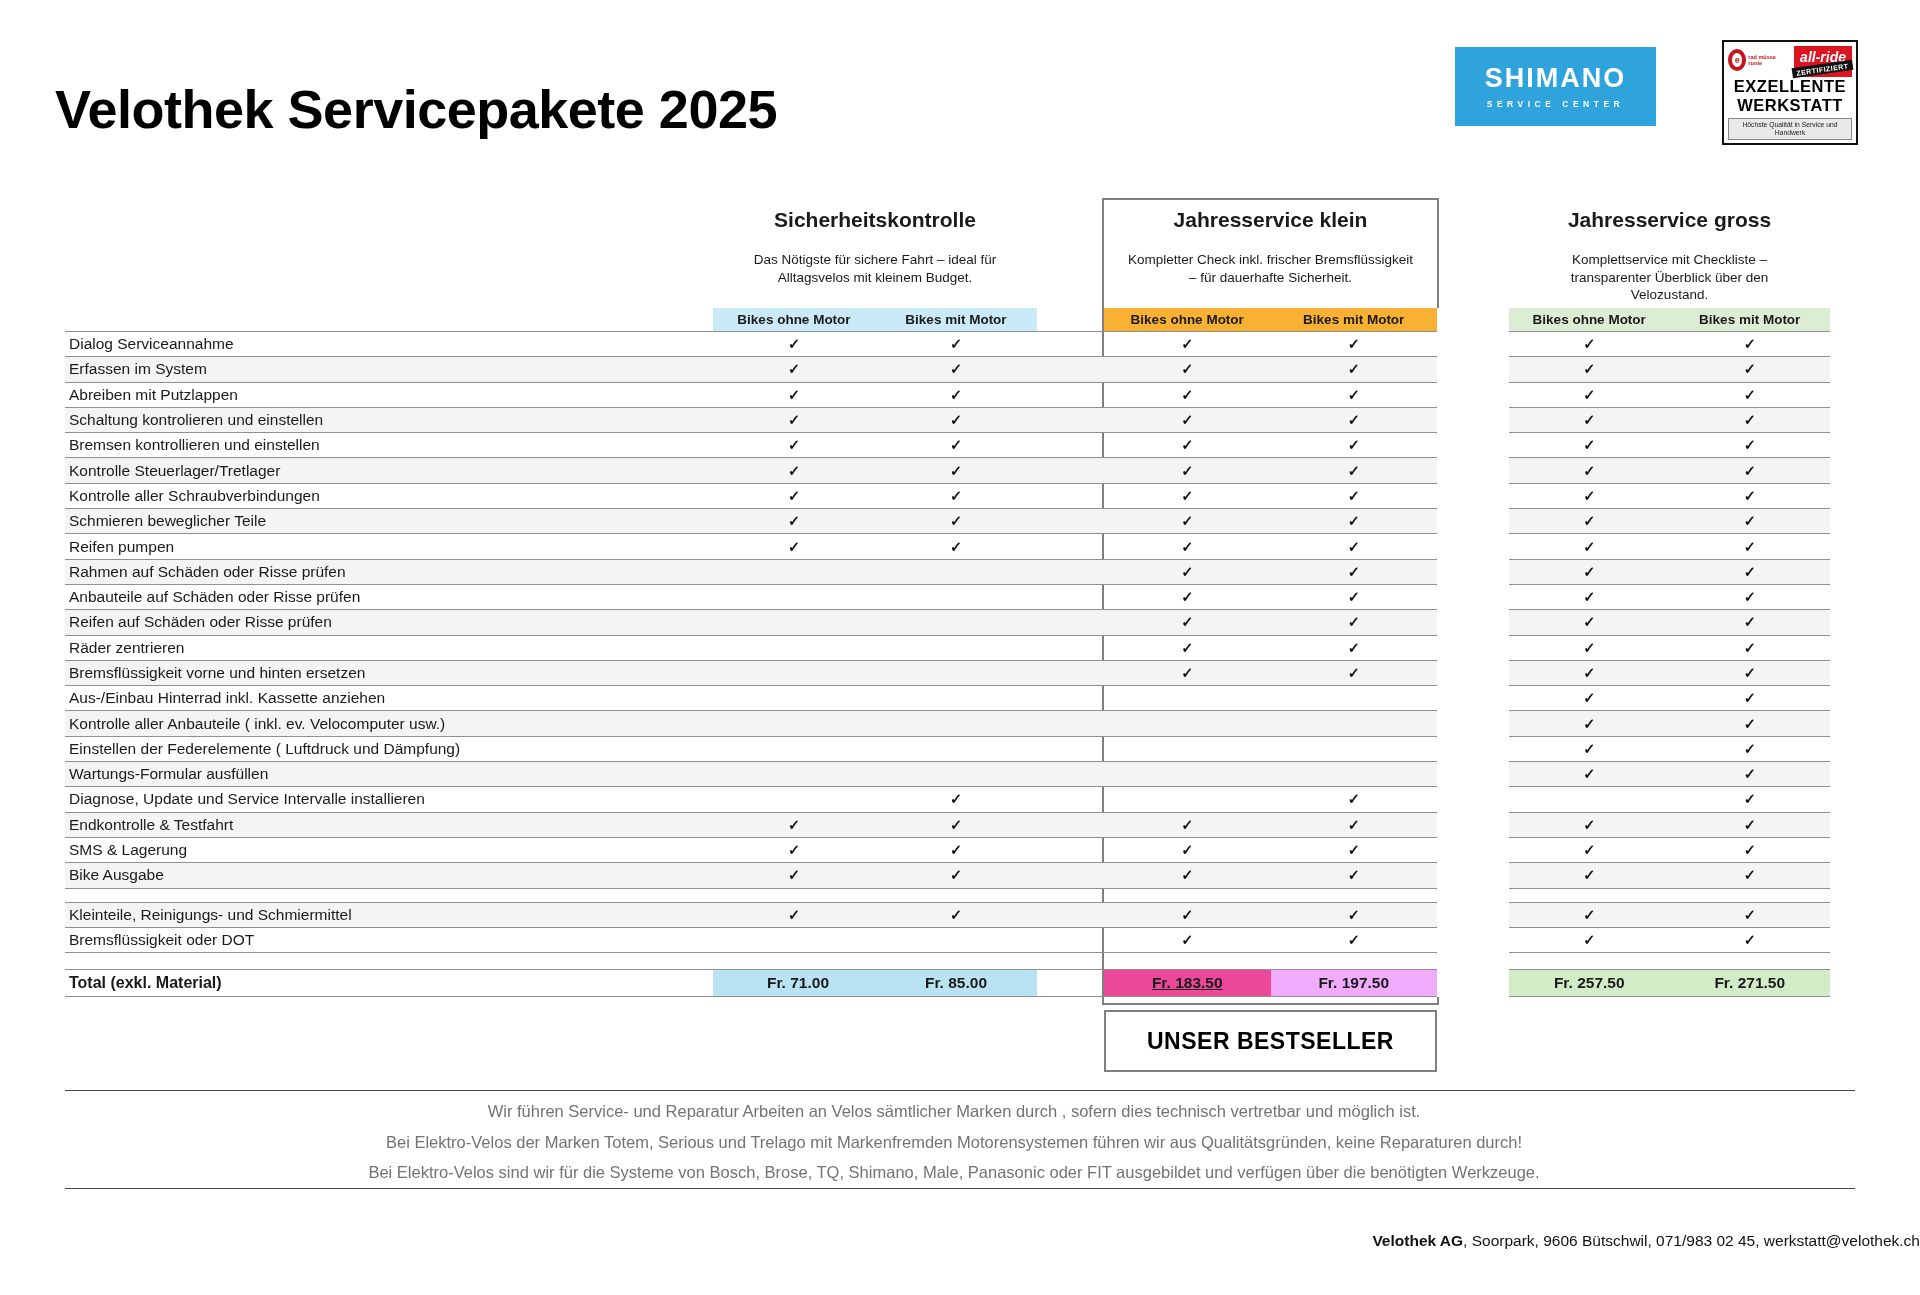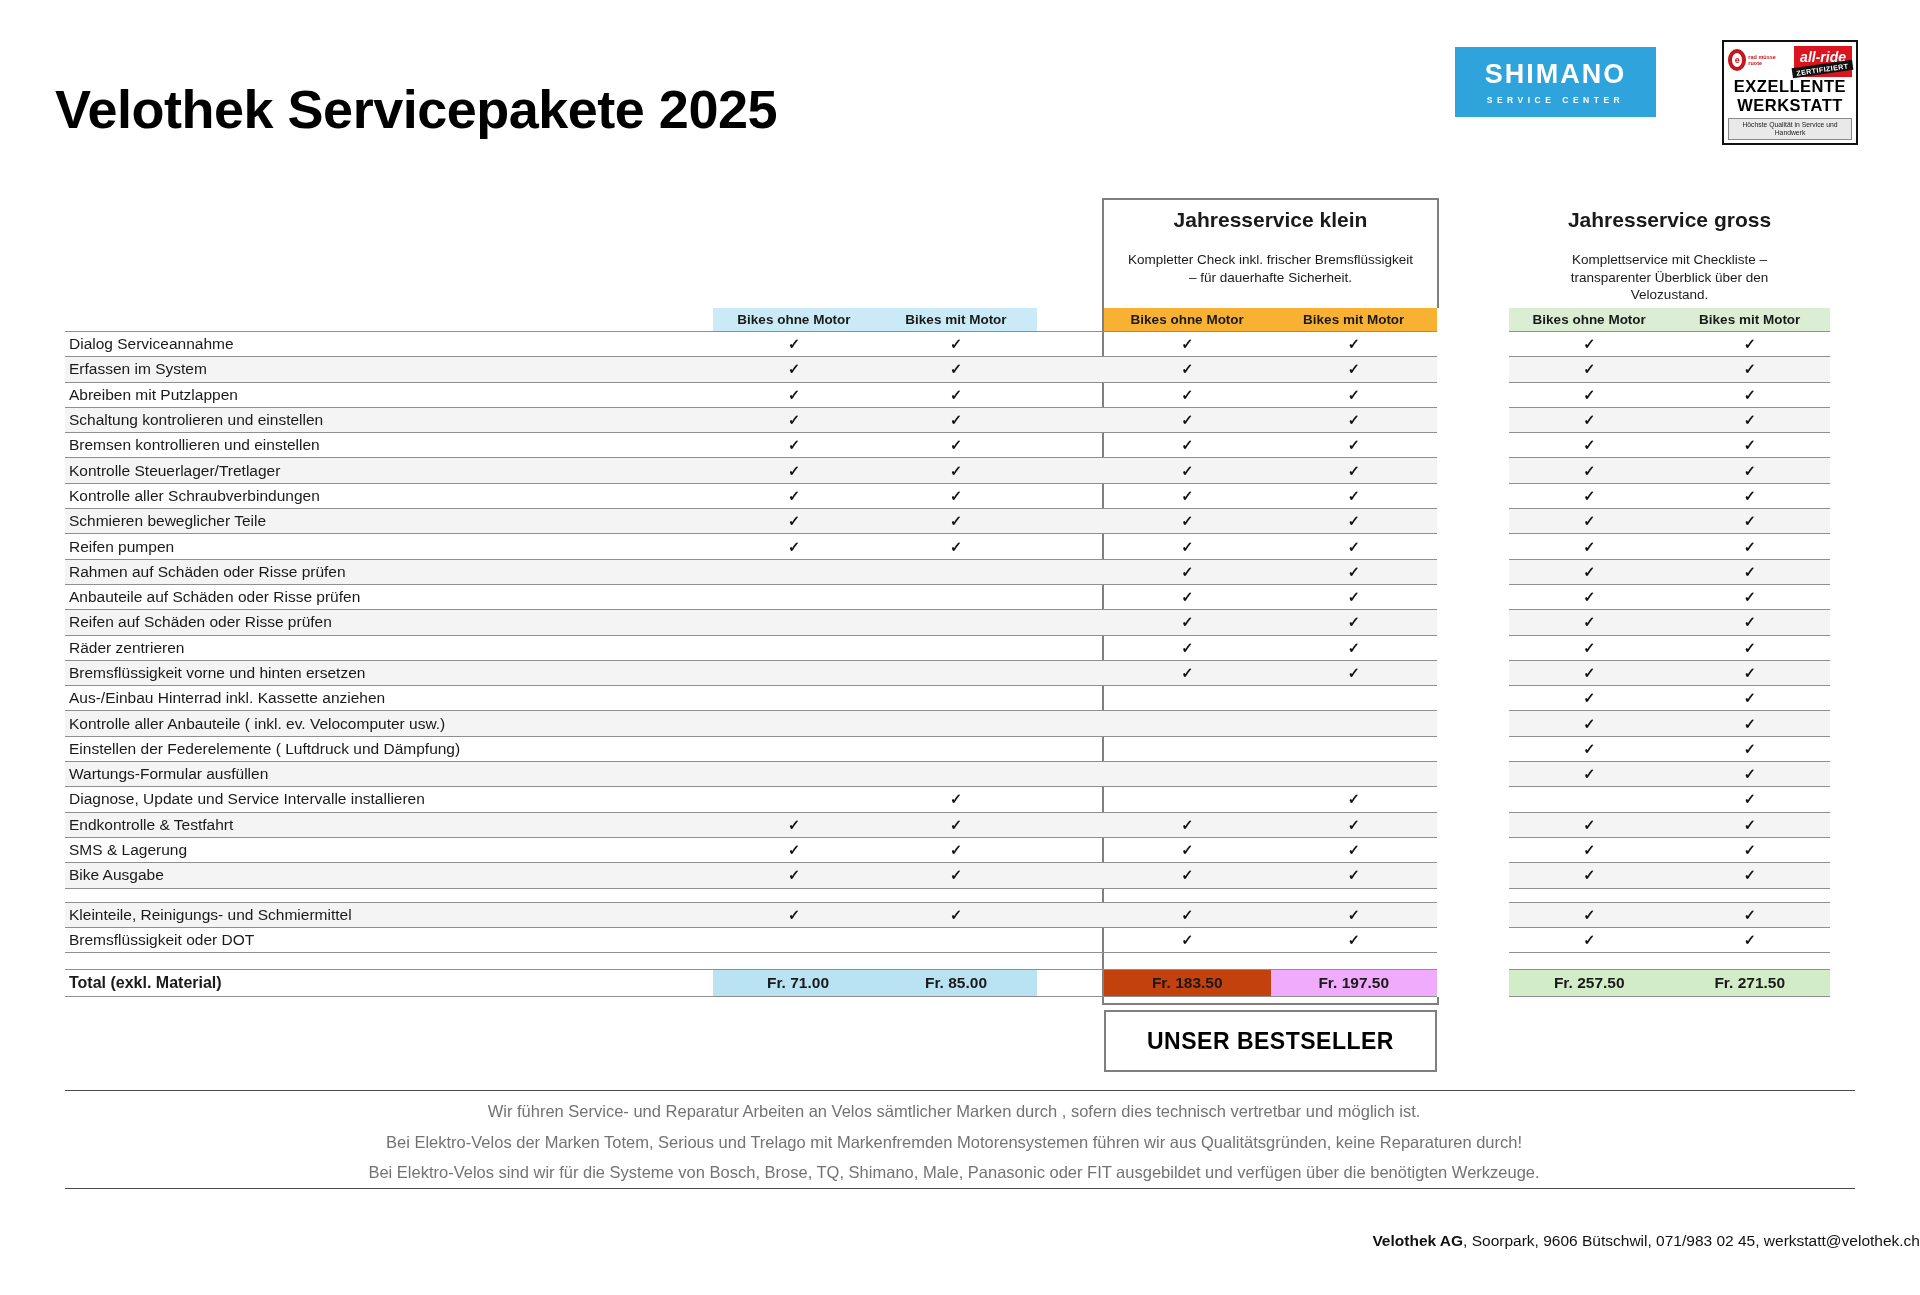--- a/index.html
+++ b/index.html
@@ -4,21 +4,21 @@
 <style>
   html,body{margin:0;padding:0;background:#fff;}
   .page{position:relative;width:1920px;height:1295px;background:#fff;overflow:hidden;
         font-family:"Liberation Sans",sans-serif;color:#1a1a1a;}
 
   
   .page-title{position:absolute;left:55px;top:38px;font-size:54px;font-weight:600;
               letter-spacing:-0.5px;color:#000;margin-top:40px;}
 
   
-  .shimano{position:absolute;left:1455px;top:47px;width:201px;height:70px;
+  .shimano{position:absolute;left:1455px;top:47px;width:201px;height:79px;
            display:flex;flex-direction:column;align-items:center;justify-content:center;}
   .shimano .word{color:#fff;font-weight:700;font-size:27px;letter-spacing:2px;line-height:28px;}
   .shimano .sub{color:#fff;font-weight:700;font-size:8.5px;letter-spacing:4.5px;margin-top:7px;}
 
   
   .allride{position:absolute;left:1722px;top:40px;width:136px;height:105px;background:#fff;
            border:2px solid #111;box-sizing:border-box;padding:3px 4px;display:flex;
            flex-direction:column;}
   .ar-top{display:flex;height:38px;}
   .ar-emblem{width:52px;display:flex;align-items:center;}
@@ -91,20 +91,24 @@
         <div class="ar-sticker">ZERTIFIZIERT</div>
       </div>
     </div>
     <div class="ar-title">
       <div>EXZELLENTE</div>
       <div>WERKSTATT</div>
     </div>
     <div class="ar-subbox">Höchste Qualität in Service und Handwerk</div>
   </div>
 
+  <div class="pkg-head" style="left:713px;width:324px;">
+    <div class="pkg-title">Sicherheitskontrolle</div>
+    <div class="pkg-desc">Das Nötigste für sichere Fahrt – ideal für Alltagsvelos mit kleinem Budget.</div>
+  </div>
   <div class="pkg-head" style="left:1104px;width:333px;">
     <div class="pkg-title">Jahresservice klein</div>
     <div class="pkg-desc">Kompletter Check inkl. frischer Bremsflüssigkeit – für dauerhafte Sicherheit.</div>
   </div>
   <div class="pkg-head" style="left:1509px;width:321px;">
     <div class="pkg-title">Jahresservice gross</div>
     <div class="pkg-desc">Komplettservice mit Checkliste – transparenter Überblick über den Velozustand.</div>
   </div>
 
   <div class="col2-frame"></div>
@@ -350,21 +354,21 @@
       <div class="cell h17"></div>
       <div class="cell h17"></div>
       <div class="cell h17"></div>
       <div class="cell gut2 h17"></div>
       <div class="cell h17"></div>
       <div class="cell h17"></div>
       <div class="cell lab bold h27">Total (exkl. Material)</div>
       <div class="cell totcell h27" style="background: rgb(185, 226, 243); padding-left: 8px;">Fr. 71.00</div>
       <div class="cell totcell h27" style="background: rgb(185, 226, 243);">Fr. 85.00</div>
       <div class="cell h27"></div>
-      <div class="cell totcell h27" style="background: #c2410c;">Fr. 183.50</div>
+      <div class="cell totcell h27" style="background: #ec4899; text-decoration: underline;">Fr. 183.50</div>
       <div class="cell totcell h27" style="background: #f0abfc;">Fr. 197.50</div>
       <div class="cell gut2 h27"></div>
       <div class="cell totcell h27" style="background: rgb(210, 236, 199);">Fr. 257.50</div>
       <div class="cell totcell h27" style="background: rgb(210, 236, 199);">Fr. 271.50</div>
     </div>
 
   <div class="bestseller">UNSER BESTSELLER</div>
 
   <div class="hr" style="top:1090px;"></div>
   <div class="footer">

